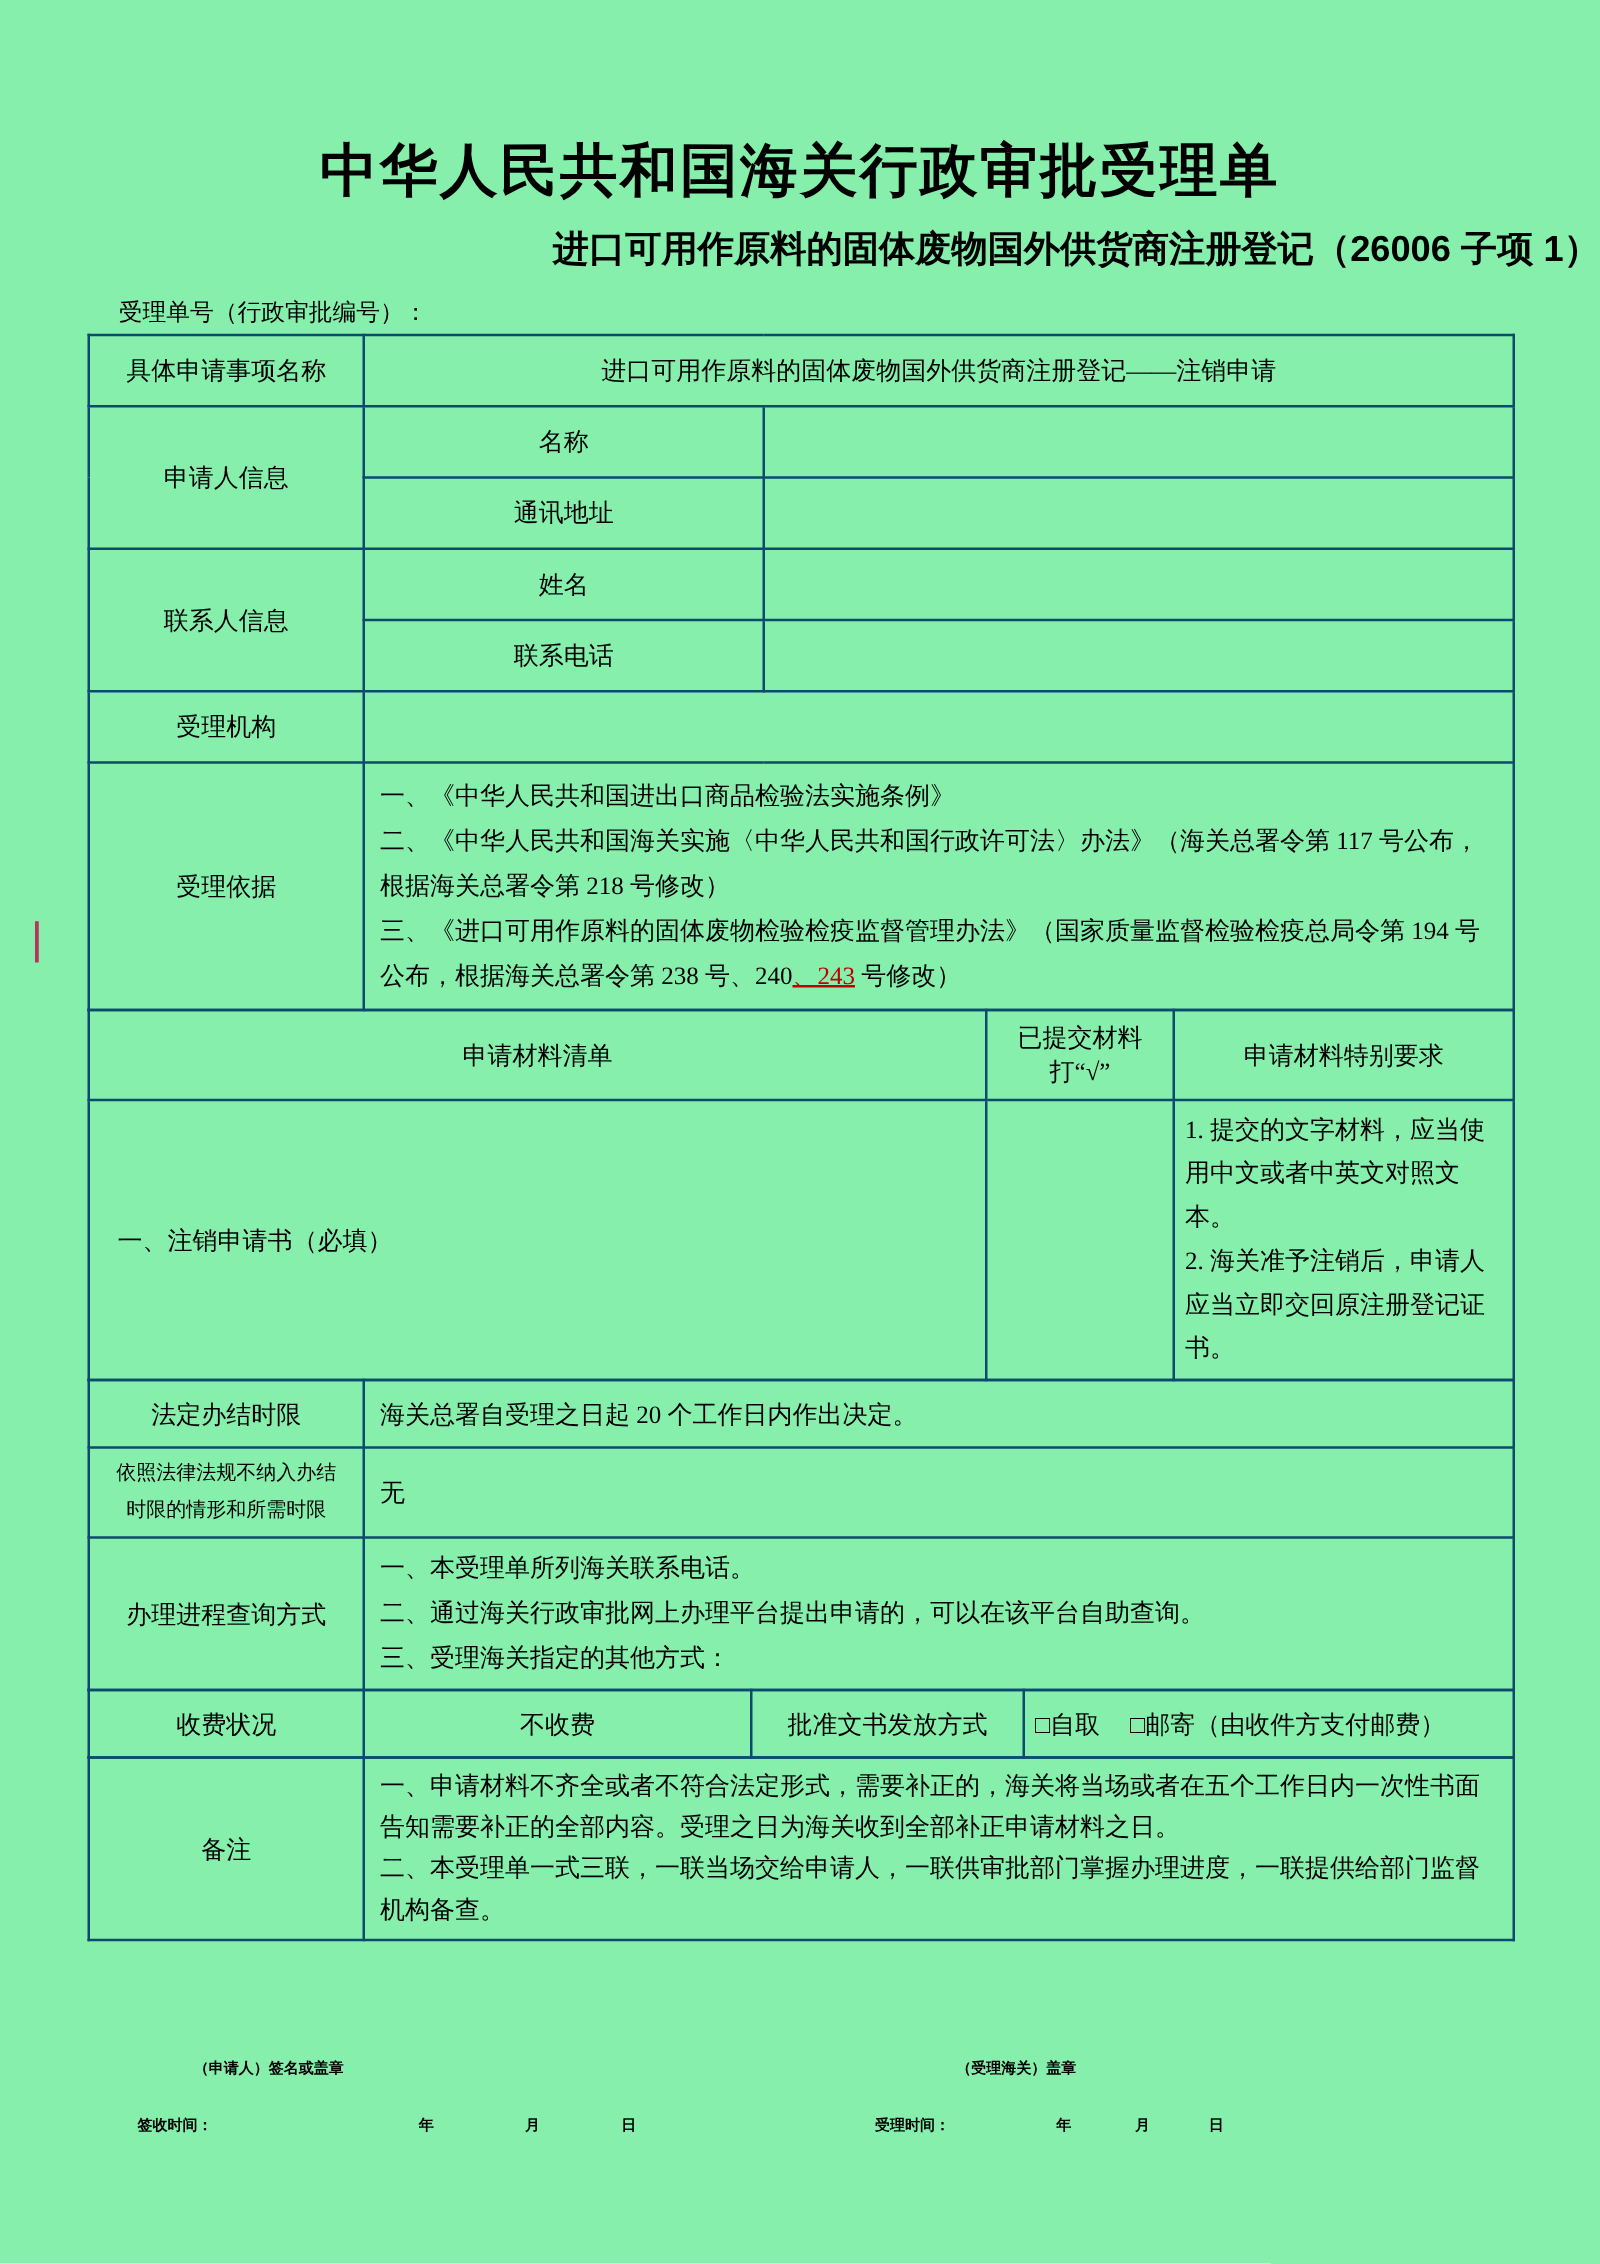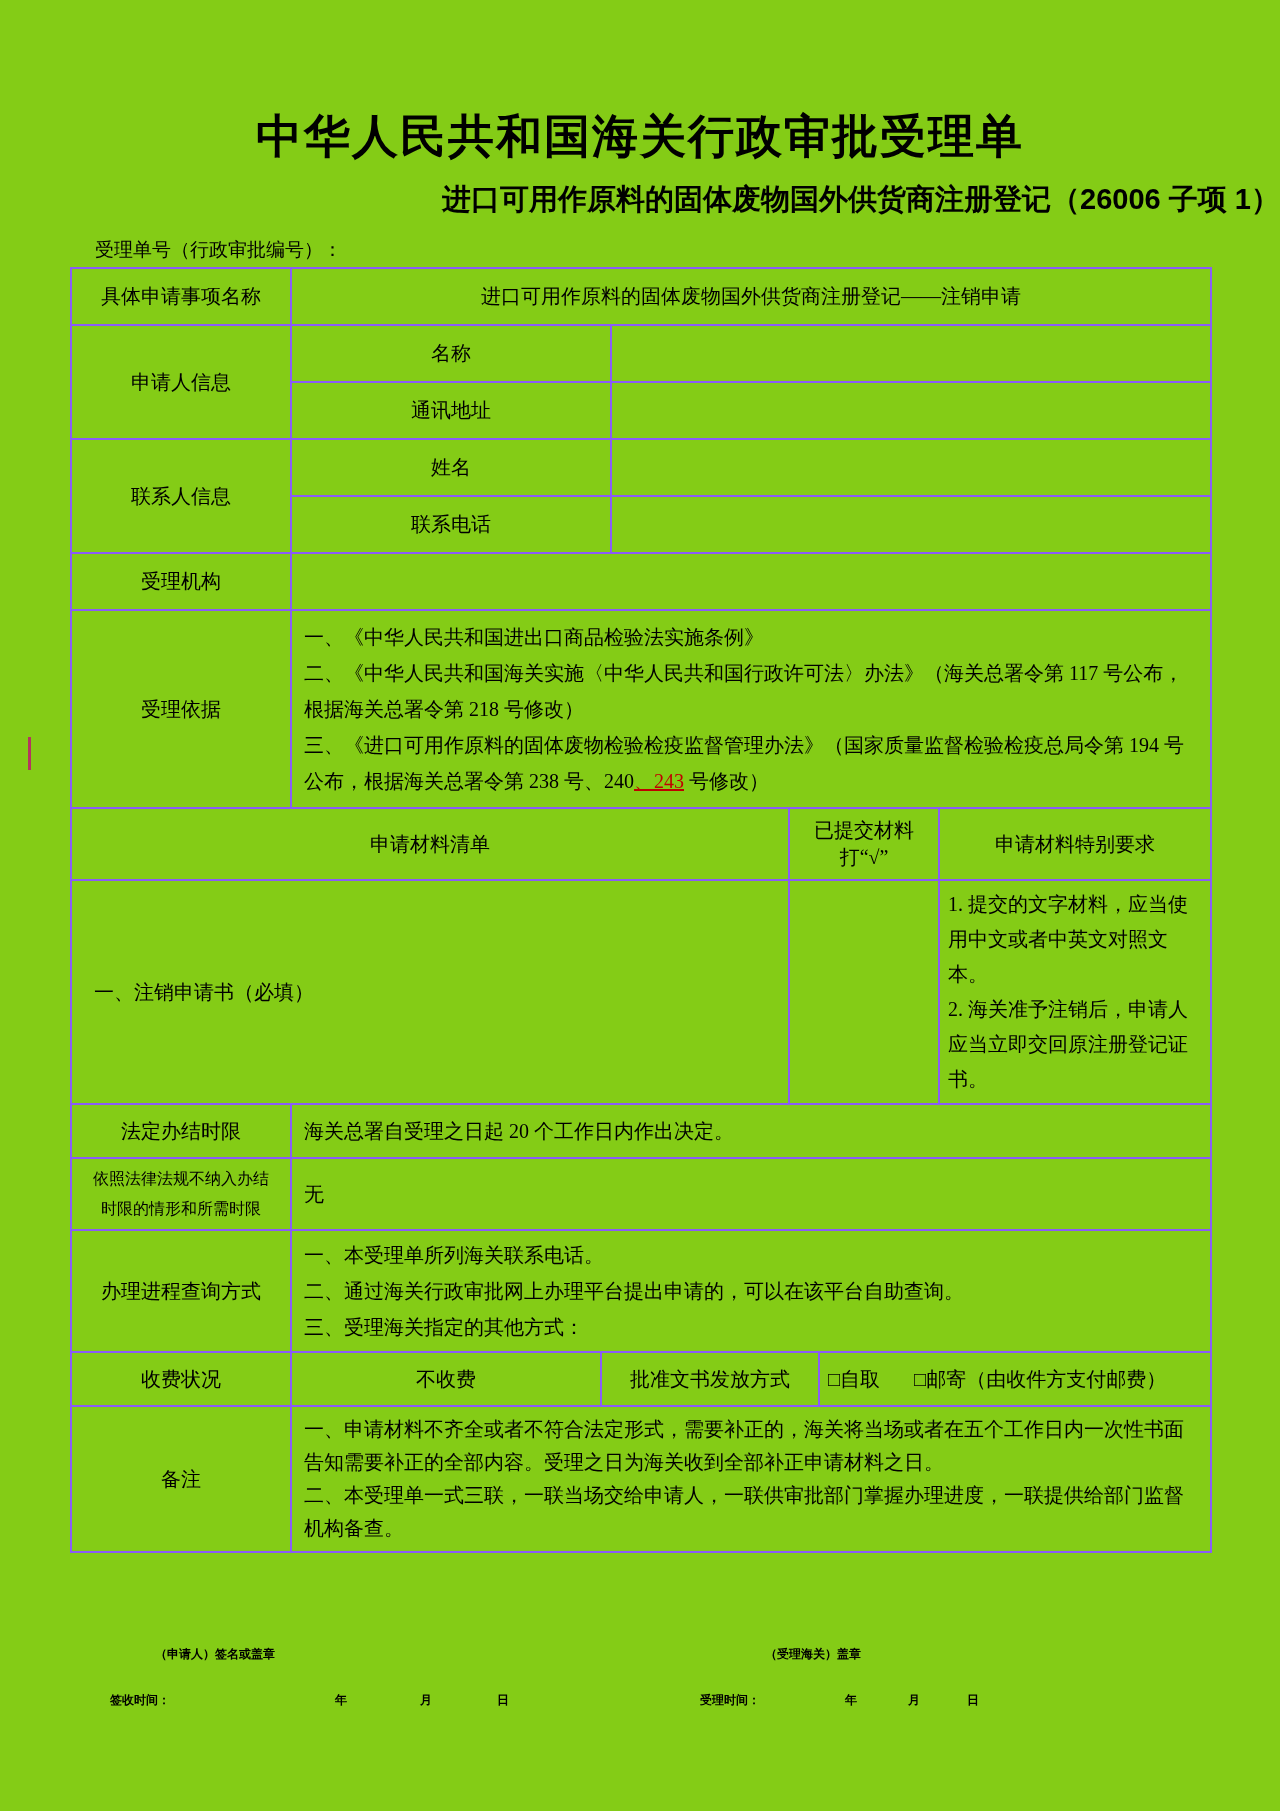--- a/index.html
+++ b/index.html
@@ -2,58 +2,58 @@
 <html><head>
 <meta charset="utf-8">
 <style>
   * { margin:0; padding:0; box-sizing:border-box; }
   html,body { background:#ffffff; }
   body {
     width:1280px; height:1811px;
     font-family:"Liberation Serif","DejaVu Serif",serif;
     color:#000;
   }
-  .page { position:relative; width:1280px; height:1811px; overflow:hidden; background:#84cc16; }
+  .page { position:relative; width:1280px; height:1811px; overflow:hidden; background:#86efac; }
 
   .title {
     position:absolute; top:106px; left:0; width:100%;
     text-align:center; font-size:46px; font-weight:700; letter-spacing:2px;
     font-family:"Liberation Sans","DejaVu Sans",sans-serif;
   }
   .subtitle {
     position:absolute; top:180px; left:0; width:100%;
     text-align:right; font-size:29px; font-weight:700;
     font-family:"Liberation Sans","DejaVu Sans",sans-serif;
   }
   .doc-no { position:absolute; top:237px; left:95px; font-size:19px; }
 
   .tables { position:absolute; top:267px; left:70px; width:1140px; }
   table { border-collapse:collapse; width:1140px; table-layout:fixed; }
   table + table { margin-top:-2px; }
   td {
-    border:2px solid #8b5cf6;
+    border:2px solid #0c4a6e;
     font-size:20px; font-weight:normal;
     vertical-align:middle; padding:4px 8px;
     word-break:break-all; overflow:hidden;
   }
   .lbl { text-align:center; }
   .ctr { text-align:center; }
   .lft { text-align:left; padding-left:12px; }
   .r57 td { height:57px; }
   .r54 td { height:54px; }
   .r72 td { height:72px; }
   .basis-cell { padding:8px 12px; vertical-align:middle; }
   .basis-cell div { line-height:36px; }
   .mat-item { padding-left:22px; height:200px; vertical-align:middle; }
   .mat-special { vertical-align:top; padding:6px 8px; line-height:35px; }
   .small-lbl { font-size:16px; line-height:30px; }
   .progress-cell div { line-height:36px; }
   .progress-cell { padding:6px 12px; }
   .remarks-cell { padding:6px 12px; line-height:33px; }
-  .chk { margin-right:34px; }
+  .chk { margin-right:24px; }
 
   .revision-bar { position:absolute; left:28px; top:737px; width:3px; height:33px; }
   .red-seg { text-decoration:underline; }
 
   .sig-line { position:absolute; font-size:12px;font-weight:bold; }
   .sig-line span { display:inline-block; }
 </style>
 </head>
 <body>
 

